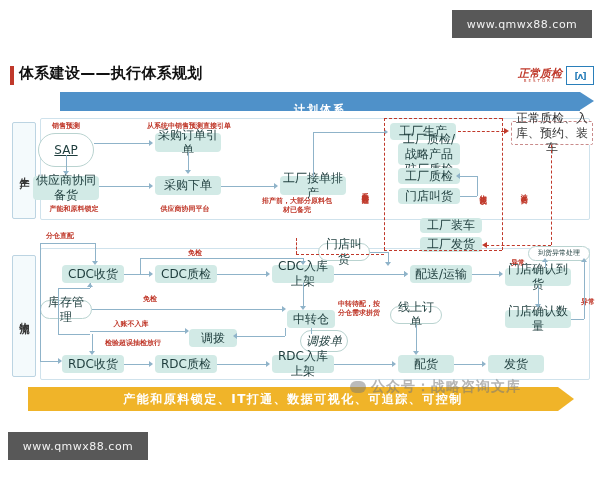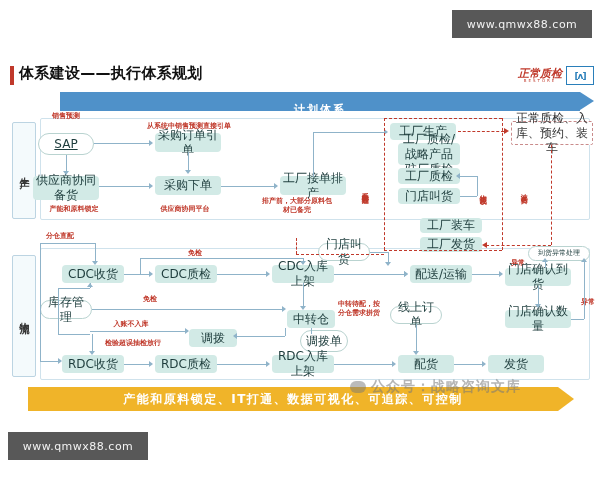--- a/index.html
+++ b/index.html
@@ -98,30 +98,30 @@
   <div class="rail" style="left:12px;top:122px;width:22px;height:95px;">
     <span>生产</span>
   </div>
   <div class="rail" style="left:12px;top:255px;width:22px;height:120px;">
     <span>物流</span>
   </div>
 
   <div class="sec-box" style="left:40px;top:118px;width:548px;height:100px;border-color:#cfe2ec;"></div>
   <div class="sec-box" style="left:40px;top:248px;width:548px;height:130px;border-color:#cfe2ec;"></div>
 
-  <div class="anno" style="left:36px;top:112px;width:60px;">销售预测</div>
+  <div class="anno" style="left:36px;top:122px;width:60px;">销售预测</div>
   <div class="anno" style="left:124px;top:122px;width:130px;">从系统中销售预测直接引单</div>
   <div class="anno" style="left:30px;top:205px;width:88px;">产能和原料锁定</div>
   <div class="anno" style="left:146px;top:205px;width:78px;">供应商协同平台</div>
   <div class="anno" style="left:262px;top:197px;width:70px;">排产前，大部分原料包材已备完</div>
   <div class="anno vert" style="left:360px;top:165px;height:48px;">系统实时监控</div>
   <div class="anno vert" style="left:519px;top:168px;height:44px;">波次送货</div>
   <div class="anno vert" style="left:478px;top:177px;height:28px;">物流拒收</div>
 
-  <div class="node oval" style="left:38px;top:133px;width:56px;height:22px;text-decoration:underline;">SAP</div>
+  <div class="node oval" style="left:38px;top:133px;width:56px;height:34px;text-decoration:underline;">SAP</div>
   <div class="node" style="left:33px;top:176px;width:66px;height:24px;">供应商协同备货</div>
   <div class="node" style="left:155px;top:133px;width:66px;height:19px;">采购订单引单</div>
   <div class="node" style="left:155px;top:176px;width:66px;height:19px;">采购下单</div>
   <div class="node" style="left:280px;top:176px;width:66px;height:19px;">工厂接单排产</div>
   <div class="node" style="left:390px;top:123px;width:66px;height:17px;">工厂生产</div>
   <div class="node" style="left:398px;top:143px;width:62px;height:22px;">工厂质检/战略产品驻厂质检</div>
   <div class="node" style="left:398px;top:168px;width:62px;height:16px;">工厂质检</div>
   <div class="node" style="left:398px;top:188px;width:62px;height:16px;">门店叫货</div>
   <div class="node" style="left:420px;top:218px;width:62px;height:15px;">工厂装车</div>
   <div class="node" style="left:420px;top:237px;width:62px;height:15px;">工厂发货</div>
@@ -172,21 +172,21 @@
   <div class="anno" style="left:505px;top:259px;width:26px;">异常</div>
   <div class="anno" style="left:575px;top:298px;width:26px;">异常</div>
 
   <div class="node" style="left:62px;top:265px;width:62px;height:18px;">CDC收货</div>
   <div class="node" style="left:155px;top:265px;width:62px;height:18px;">CDC质检</div>
   <div class="node" style="left:272px;top:265px;width:62px;height:18px;">CDC入库上架</div>
   <div class="node oval" style="left:40px;top:300px;width:52px;height:19px;">库存管理</div>
   <div class="node" style="left:287px;top:310px;width:48px;height:18px;">中转仓</div>
   <div class="node" style="left:189px;top:329px;width:48px;height:18px;">调拨</div>
   <div class="node oval" style="left:184px;top:330px;width:0px;height:0px;opacity:0;"></div>
-  <div class="node oval" style="left:300px;top:330px;width:48px;height:22px;">调拨单</div>
+  <div class="node oval" style="left:300px;top:330px;width:48px;height:22px;font-style:italic;">调拨单</div>
   <div class="node" style="left:62px;top:355px;width:62px;height:18px;">RDC收货</div>
   <div class="node" style="left:155px;top:355px;width:62px;height:18px;">RDC质检</div>
   <div class="node" style="left:272px;top:355px;width:62px;height:18px;">RDC入库上架</div>
   <div class="node oval" style="left:318px;top:243px;width:52px;height:18px;">门店叫货</div>
   <div class="node" style="left:410px;top:265px;width:62px;height:18px;">配送/运输</div>
   <div class="node oval" style="left:390px;top:306px;width:52px;height:18px;">线上订单</div>
   <div class="node" style="left:398px;top:355px;width:56px;height:18px;">配货</div>
   <div class="node" style="left:488px;top:355px;width:56px;height:18px;">发货</div>
   <div class="node" style="left:505px;top:268px;width:66px;height:18px;">门店确认到货</div>
   <div class="node" style="left:505px;top:310px;width:66px;height:18px;">门店确认数量</div>

